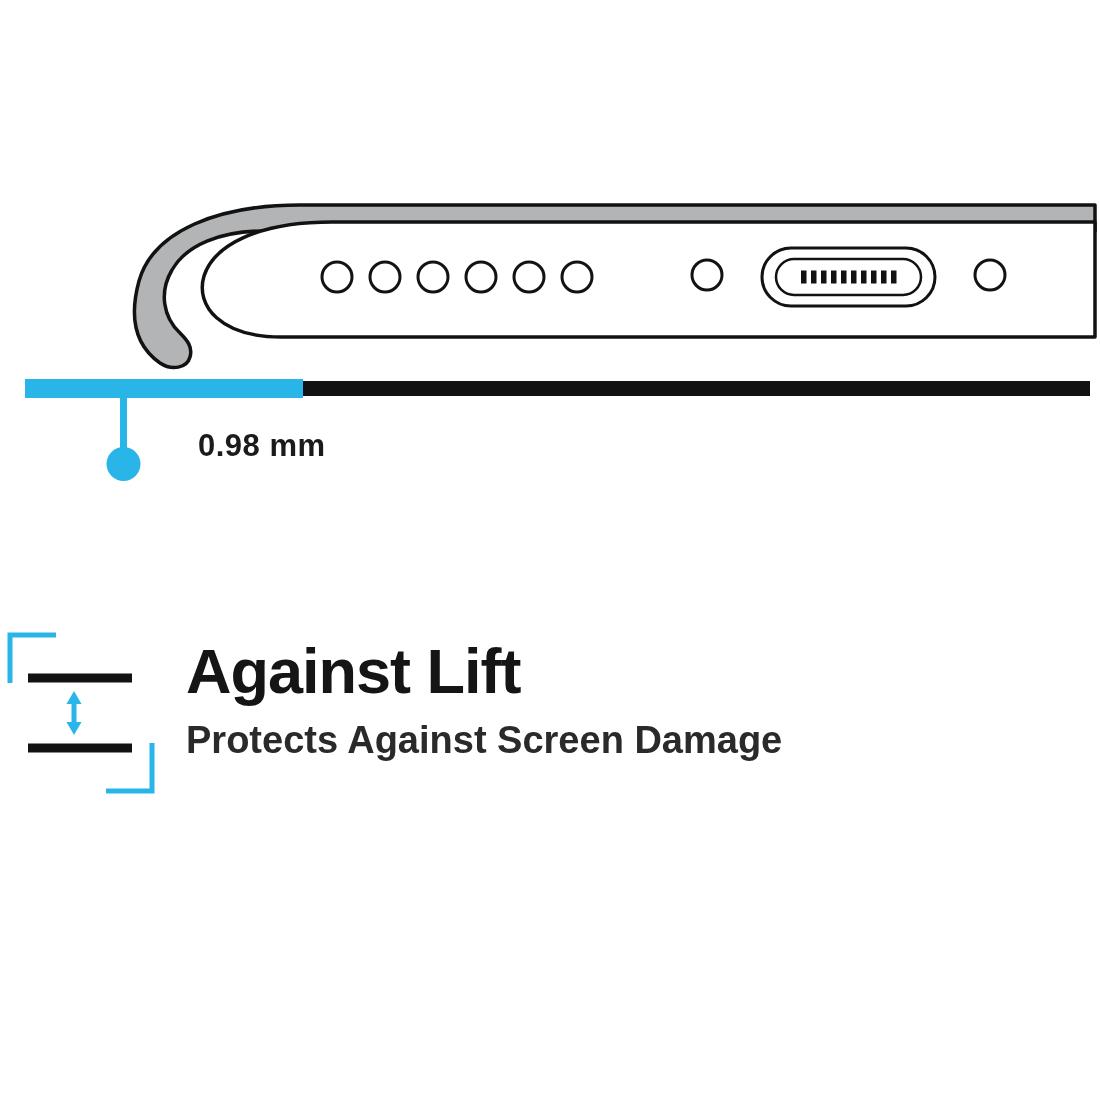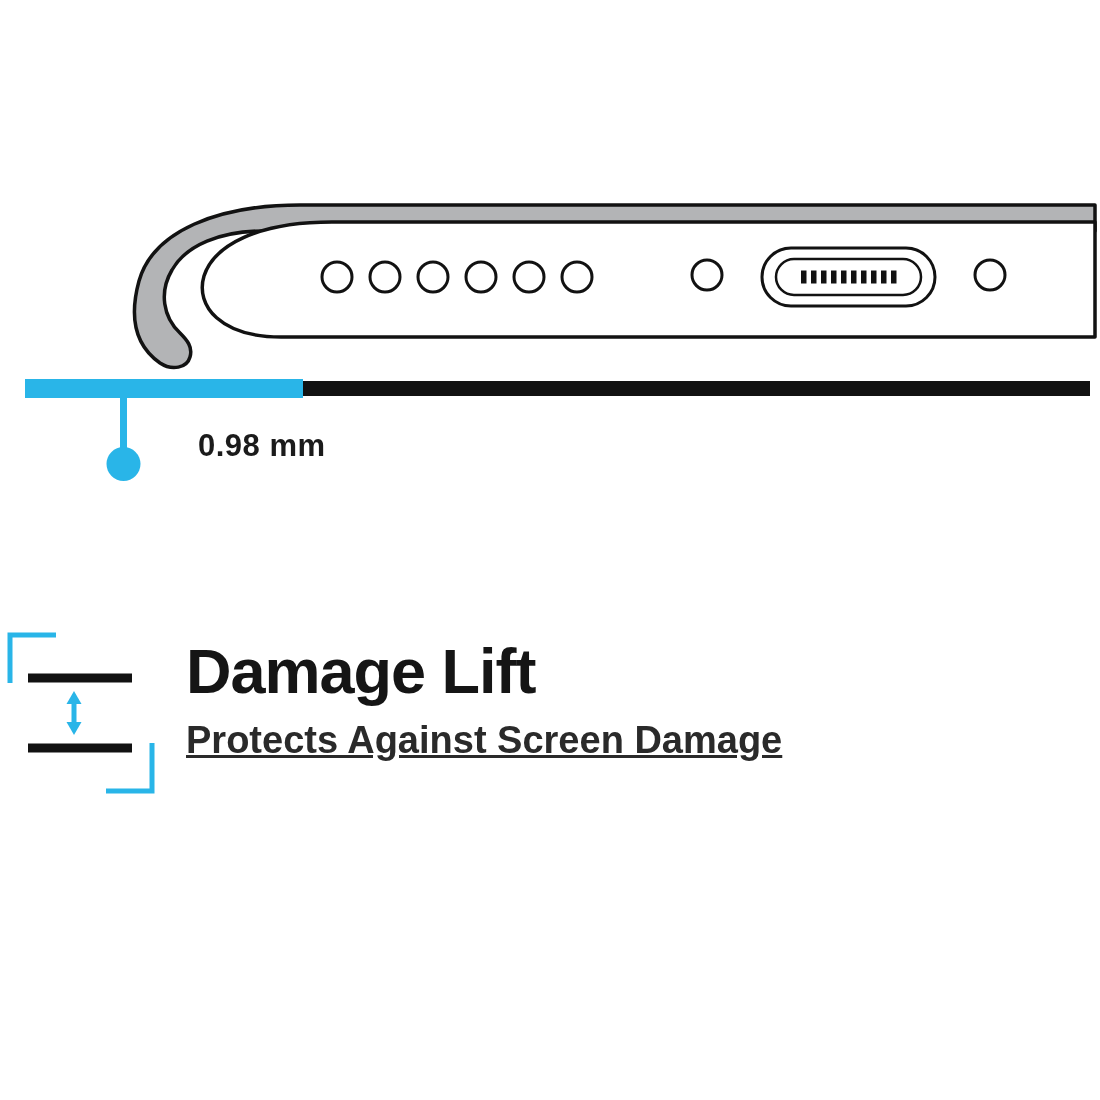--- a/index.html
+++ b/index.html
@@ -34,21 +34,20 @@
     margin: 0;
     letter-spacing: -1px;
     line-height: 1.0;
   }
   .feature-subtitle {
     font-size: 38px;
     font-weight: bold;
     color: #2a2a2a;
     margin: 18px 0 0 0;
     line-height: 1.0;
-    text-decoration: underline;
   }
 </style>
 </head>
 <body>
 
 <div class="page">
 
   <svg class="abs" style="left:0;top:175px" width="1100" height="215" viewBox="0 0 1100 215">
     <path stroke="#121212" stroke-width="3.5" stroke-linejoin="round" d="M 1095 30 L 300 30 C 218 30 153 56 139 106 C 127 150 140 174 160 188 C 172 196 187 193 190 182 C 193 172 187 165 180 158 C 163 142 159 117 172 95 C 186 70 221 56 263 56 L 1095 56 Z" fill="#b3b4b6"></path>
     <path fill="#ffffff" stroke="#121212" stroke-width="3.5" stroke-linejoin="round" d="M 1095 47 L 332 47 C 258 47 214 70 204 101 C 195 131 221 162 281 162 L 1095 162 Z"></path>
@@ -82,17 +81,17 @@
     <line x1="28" y1="53" x2="132" y2="53" stroke="#121212" stroke-width="9"></line>
     <line x1="28" y1="123" x2="132" y2="123" stroke="#121212" stroke-width="9"></line>
     <g>
       <line x1="74" y1="78" x2="74" y2="98" stroke-width="5" stroke="#29b5e8"></line>
       <polygon points="74,66 66.5,79 81.5,79" fill="#29b5e8"></polygon>
       <polygon points="74,110 66.5,97 81.5,97" fill="#29b5e8"></polygon>
     </g>
   </svg>
 
   <div class="feature-text">
-    <h1 class="feature-title">Damage Lift</h1>
+    <h1 class="feature-title">Against Lift</h1>
     <p class="feature-subtitle">Protects Against Screen Damage</p>
   </div>
 
 </div>
 
 </body></html>

